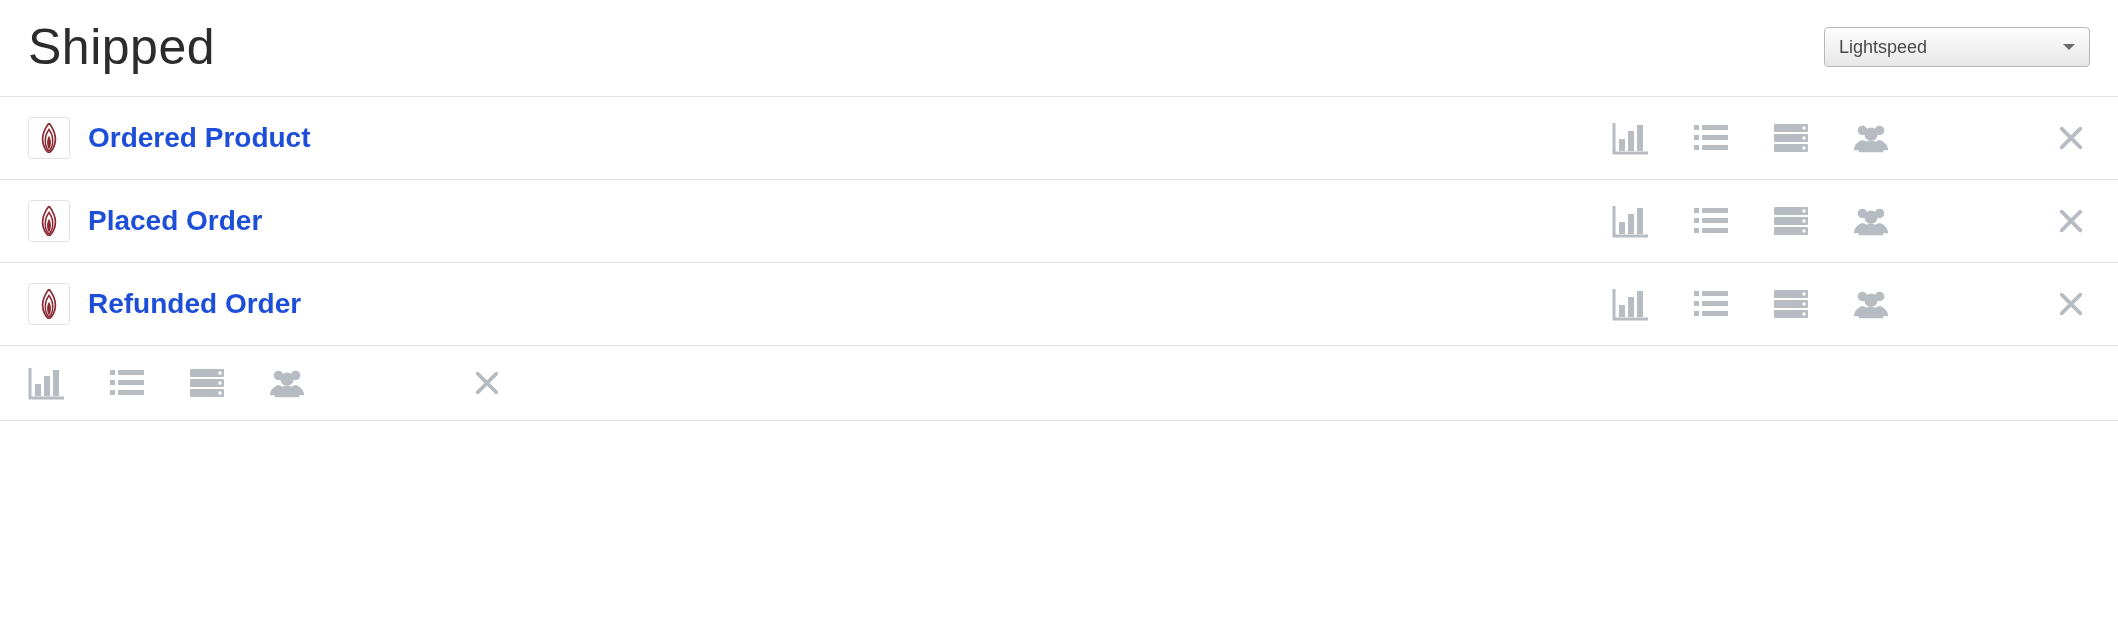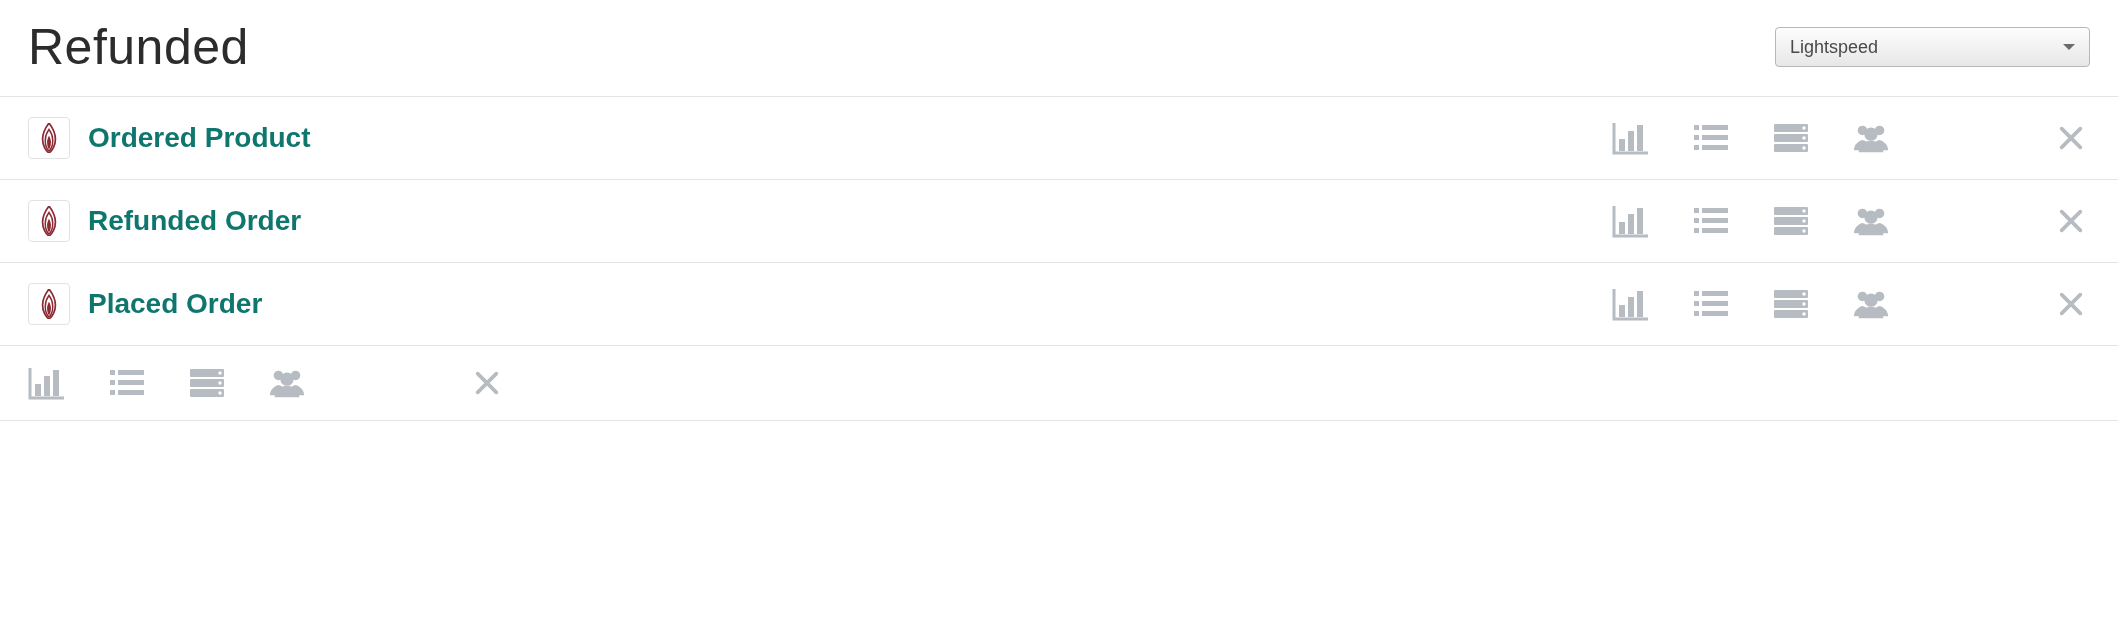--- a/index.html
+++ b/index.html
@@ -19,21 +19,21 @@
     justify-content: space-between;
     padding: 18px 28px 20px 28px;
   }
   .page-title {
     font-size: 50px;
     font-weight: 400;
     color: #2c2c2c;
     letter-spacing: 0.5px;
   }
   .filter-select {
-    width: 315px;
+    width: 266px;
     height: 40px;
     border: 1px solid #b7b7b7;
     border-radius: 4px;
     background: linear-gradient(#fdfdfd, #e7e7e7);
     display: flex;
     align-items: center;
     justify-content: space-between;
     padding: 0 14px;
     cursor: pointer;
     font-size: 18px;
@@ -69,21 +69,21 @@
     border-radius: 4px;
     display: flex;
     align-items: center;
     justify-content: center;
     background: #ffffff;
   }
   .integration-chip svg { width: 26px; height: 30px; }
   .metric-name {
     font-size: 28px;
     font-weight: 700;
-    color: #0f766e;
+    color: #1d4ed8;
   }
   .row-right {
     display: flex;
     align-items: center;
     gap: 42px;
   }
   .action-icon {
     width: 38px;
     height: 34px;
     display: flex;
@@ -95,21 +95,21 @@
   .action-icon svg { width: 100%; height: 100%; }
   .action-icon.delete { color: #b6bcc2; margin-left: 120px; }
   .action-icon.delete svg { width: 28px; height: 28px; }
 </style>
 </head>
 <body>
 
 <div class="page">
 
   <div class="header">
-    <h1 class="page-title">Refunded</h1>
+    <h1 class="page-title">Shipped</h1>
     <div class="filter-select">
       <span class="label">Lightspeed</span>
       <span class="caret"></span>
     </div>
   </div>
 
   <div class="row-list" id="row-list">
   <div class="metric-row">
     <div class="row-left">
       <span class="integration-chip">
@@ -172,21 +172,21 @@
   <div class="metric-row">
     <div class="row-left">
       <span class="integration-chip">
         <svg viewBox="0 0 24 28" fill="none">
 
           <path d="M12 0 C12 0 6 8 6 15 C6 21 9 26 12 28 C15 26 18 21 18 15 C18 8 12 0 12 0 Z" stroke="#8c2a34" stroke-width="1.6" fill="none"></path>
           <path d="M12 6 C12 6 8.5 11 8.5 16 C8.5 20.5 10.2 24.5 12 26 C13.8 24.5 15.5 20.5 15.5 16 C15.5 11 12 6 12 6 Z" stroke="#8c2a34" stroke-width="1.4" fill="none"></path>
           <path d="M12 12 C12 12 10.2 15 10.2 17.8 C10.2 21 11 23.8 12 24.6 C13 23.8 13.8 21 13.8 17.8 C13.8 15 12 12 12 12 Z" fill="#8c2a34"></path>
         </svg>
       </span>
-      <span class="metric-name">Refunded Order</span>
+      <span class="metric-name">Placed Order</span>
     </div>
     <div class="row-right">
       <span class="action-icon" title="chart">
         <svg viewBox="0 0 38 34">
           <path d="M2 2 V32 H36" stroke="currentColor" stroke-width="3" fill="none"></path>
           <rect x="7" y="18" width="6" height="12" fill="currentColor"></rect>
           <rect x="16" y="10" width="6" height="20" fill="currentColor"></rect>
           <rect x="25" y="4" width="6" height="26" fill="currentColor"></rect>
         </svg>
       </span>
@@ -231,21 +231,21 @@
   <div class="metric-row">
     <div class="row-left">
       <span class="integration-chip">
         <svg viewBox="0 0 24 28" fill="none">
 
           <path d="M12 0 C12 0 6 8 6 15 C6 21 9 26 12 28 C15 26 18 21 18 15 C18 8 12 0 12 0 Z" stroke="#8c2a34" stroke-width="1.6" fill="none"></path>
           <path d="M12 6 C12 6 8.5 11 8.5 16 C8.5 20.5 10.2 24.5 12 26 C13.8 24.5 15.5 20.5 15.5 16 C15.5 11 12 6 12 6 Z" stroke="#8c2a34" stroke-width="1.4" fill="none"></path>
           <path d="M12 12 C12 12 10.2 15 10.2 17.8 C10.2 21 11 23.8 12 24.6 C13 23.8 13.8 21 13.8 17.8 C13.8 15 12 12 12 12 Z" fill="#8c2a34"></path>
         </svg>
       </span>
-      <span class="metric-name">Placed Order</span>
+      <span class="metric-name">Refunded Order</span>
     </div>
     <div class="row-right">
       <span class="action-icon" title="chart">
         <svg viewBox="0 0 38 34">
           <path d="M2 2 V32 H36" stroke="currentColor" stroke-width="3" fill="none"></path>
           <rect x="7" y="18" width="6" height="12" fill="currentColor"></rect>
           <rect x="16" y="10" width="6" height="20" fill="currentColor"></rect>
           <rect x="25" y="4" width="6" height="26" fill="currentColor"></rect>
         </svg>
       </span>

